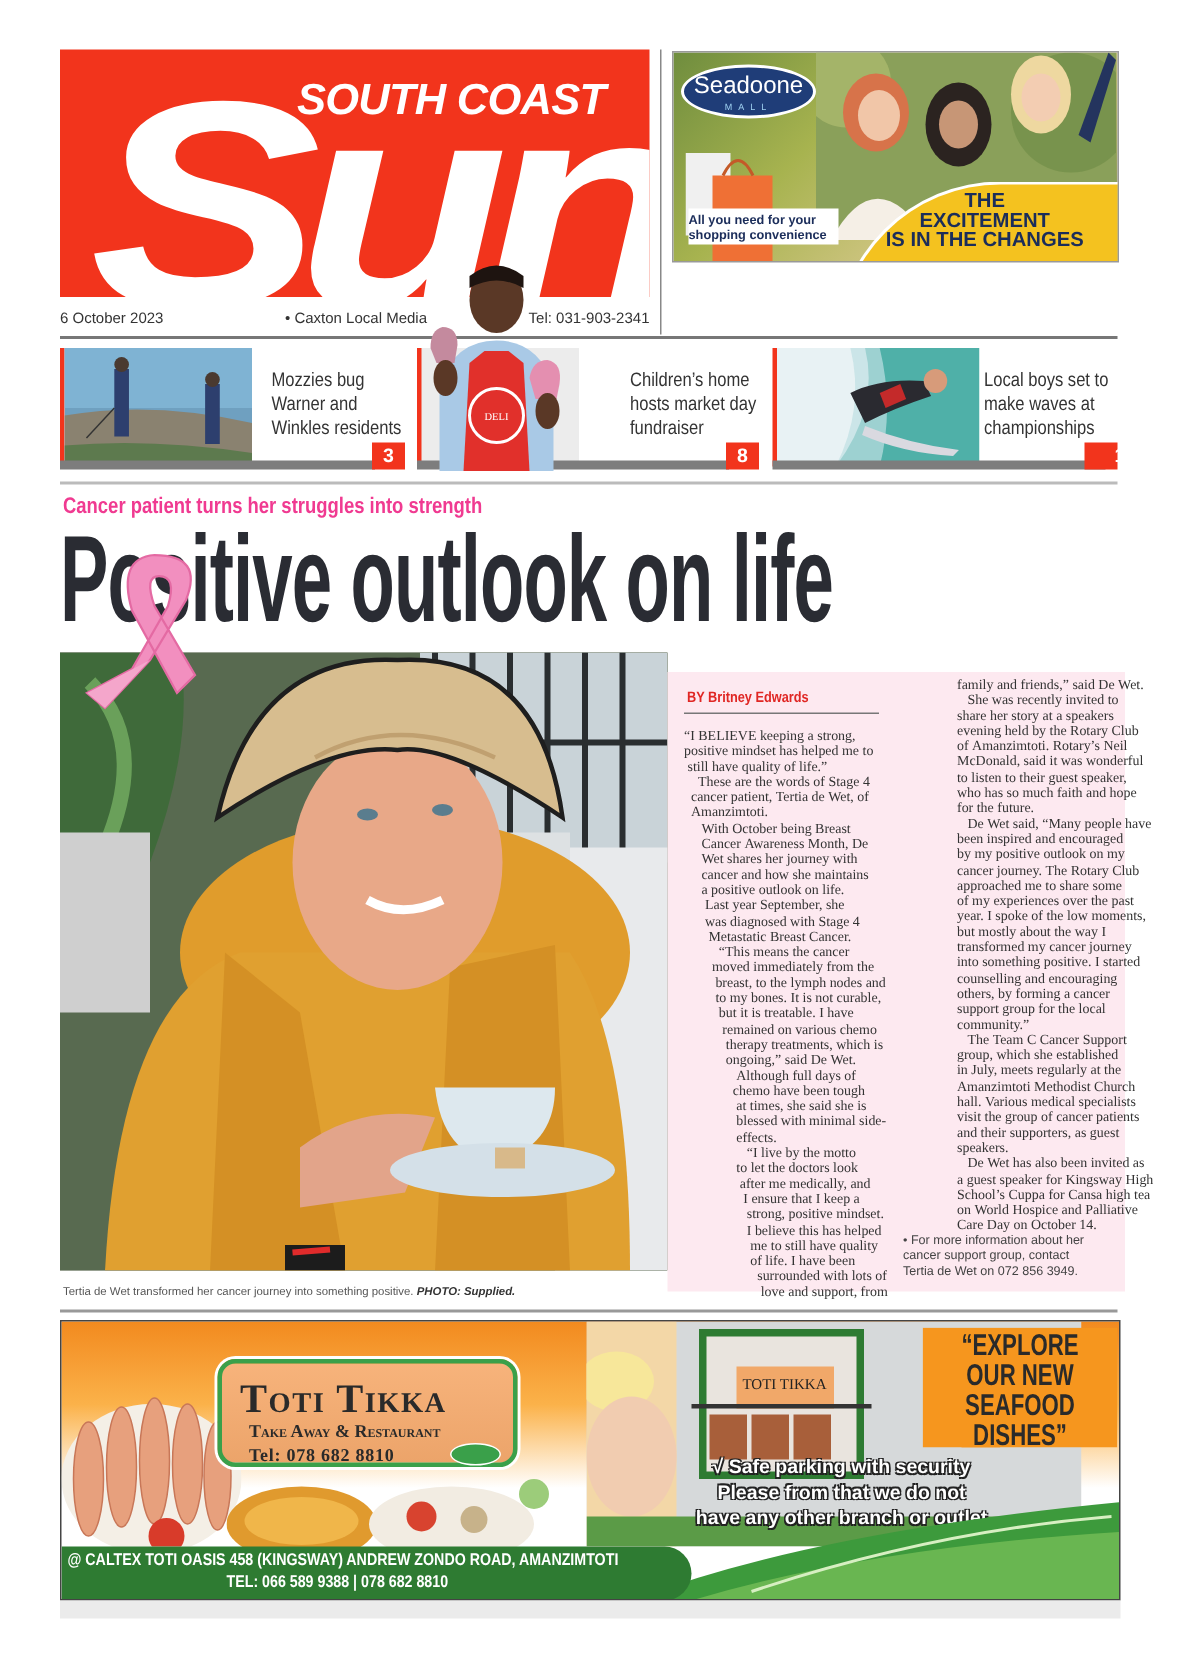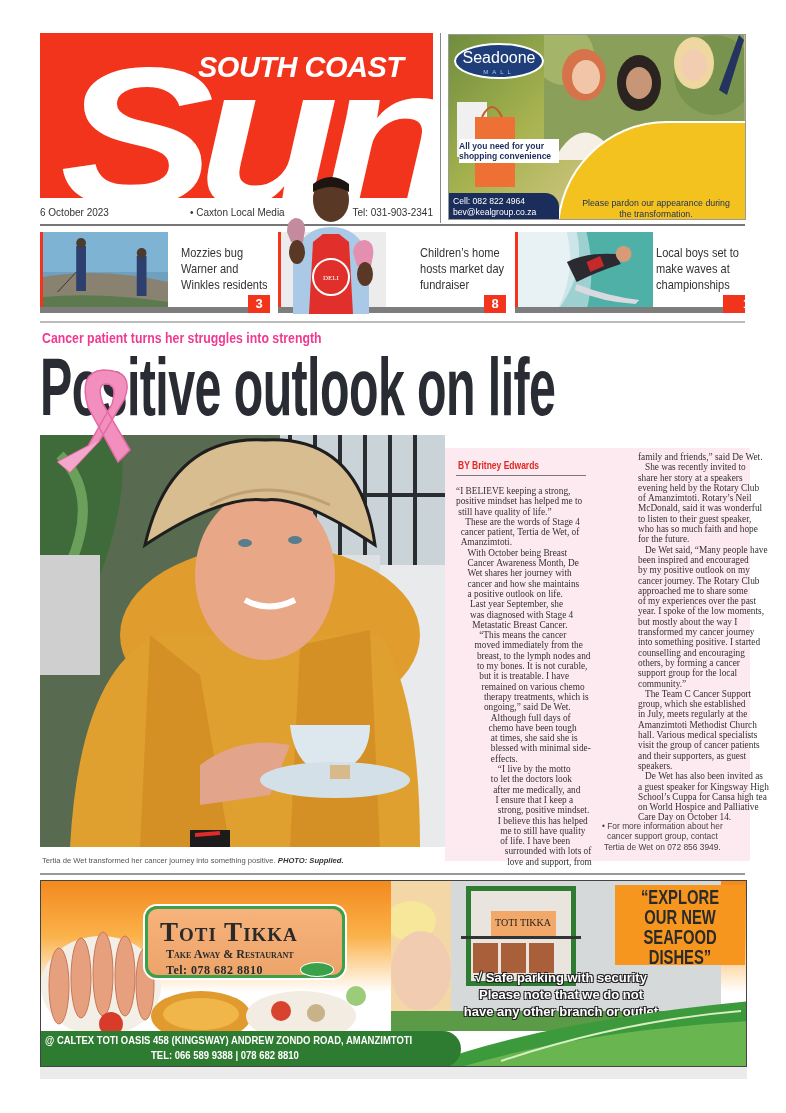--- a/index.html
+++ b/index.html
@@ -16,21 +16,21 @@
   .dateline .date { left: 0; }
   .dateline .pub { left: 150px; }
   .dateline .tel { right: 0; }
   .rule-top { position: absolute; left: 40px; top: 224px; width: 705px; height: 2px; background: #777; }
   .vsep { position: absolute; left: 440px; top: 33px; width: 1px; height: 190px; background: #888; }
 
   
   .deli-lady { position: absolute; left: 283px; top: 172px; width: 95px; height: 142px; z-index: 3; }
 
   
-  .ad-seadoone { position: absolute; left: 448px; top: 34px; width: 298px; height: 186px; overflow: hidden; background: linear-gradient(135deg,#6f8d3e 0%,#a7b34f 35%,#c9c27a 60%,#7c8f4d 100%); border: 1px solid #999; }
+  .ad-seadoone { position: absolute; left: 448px; top: 34px; width: 298px; height: 141px; overflow: hidden; background: linear-gradient(135deg,#6f8d3e 0%,#a7b34f 35%,#c9c27a 60%,#7c8f4d 100%); border: 1px solid #999; }
   .ad-seadoone .logo { position: absolute; left: 5px; top: 8px; width: 90px; height: 36px; background: #1f3d78; border-radius: 45px/18px; border: 2px solid #fff; color: #fff; text-align: center; }
   .ad-seadoone .logo .name { font-size: 16px; line-height: 22px; display: block; padding-top: 2px; }
   .ad-seadoone .logo .mall { font-size: 6px; letter-spacing: 4px; color: #9fd0f0; display: block; line-height: 6px; }
   .ad-seadoone .people { position: absolute; left: 95px; top: 0; width: 200px; height: 125px; }
   .ad-seadoone .bags { position: absolute; left: 8px; top: 62px; width: 60px; height: 90px; }
   .ad-seadoone .tagline { position: absolute; left: 10px; top: 104px; width: 100px; background: #fff; color: #1b2d5a; font-size: 8.5px; font-weight: bold; line-height: 10px; padding: 2px 0; }
   .ad-seadoone .yellow { position: absolute; left: 108px; top: 86px; width: 200px; height: 110px; background: #f4c21f; border-radius: 110px 0 0 0; border-top: 2px solid #fff; border-left: 2px solid #fff; }
   .ad-seadoone .headline { position: absolute; left: 120px; top: 92px; width: 175px; text-align: center; color: #1b2d5a; font-weight: bold; font-size: 13.5px; line-height: 13px; }
   .ad-seadoone .body1 { position: absolute; left: 118px; top: 136px; width: 178px; text-align: center; color: #1b2d5a; font-size: 8.8px; line-height: 11px; }
   .ad-seadoone .body2 { position: absolute; left: 118px; top: 163px; width: 178px; text-align: center; color: #1b2d5a; font-size: 8.8px; line-height: 11px; }
@@ -56,21 +56,21 @@
 
   
   .article-box { position: absolute; left: 445px; top: 448px; width: 305px; height: 413px; background: #fde9f0; }
   .byline { position: absolute; left: 458px; top: 460px; color: #e02724; font-weight: bold; font-size: 10px; transform: scaleX(0.85); transform-origin: left top; white-space: nowrap; }
   .byline-rule { position: absolute; left: 456px; top: 475px; width: 130px; height: 1px; background: #777; }
   .col { position: absolute; font-family: "Liberation Serif", serif; font-size: 9.3px; line-height: 10.3px; color: #333; white-space: nowrap; }
   .col1 { left: 456px; top: 486px; }
   .col2 { left: 602px; top: 452px; margin-left: 36px; }
   .col .ln { display: block; height: 10.3px; }
   .info { position: absolute; left: 602px; top: 821px; font-family: "Liberation Sans", sans-serif; font-size: 8.4px; line-height: 10.3px; color: #444; white-space: nowrap; }
-  .info .ln { display: block; text-align: center; }
+  .info .ln { display: block; }
 
   .rule-bot { position: absolute; left: 40px; top: 873px; width: 705px; height: 2px; background: #999; }
 
   
   .ad-toti { position: absolute; left: 40px; top: 880px; width: 707px; height: 187px; overflow: hidden; border: 1px solid #444; background: linear-gradient(180deg,#f28a1f 0%,#fbb24a 30%,#ffffff 60%); }
   .ad-toti .shrimp { position: absolute; left: 0; top: 35px; width: 120px; height: 115px; }
   .ad-toti .brandbox { position: absolute; left: 104px; top: 25px; width: 200px; height: 72px; background: linear-gradient(180deg,#f7b37b,#eca46a); border: 3px solid #3aa04a; border-radius: 12px; box-shadow: 0 0 0 2px #fff; }
   .ad-toti .brand { position: absolute; left: 12px; top: 8px; font-family: "Liberation Serif", serif; font-size: 27px; font-weight: bold; color: #2a2a2a; letter-spacing: 1px; white-space: nowrap; font-variant: small-caps; }
   .ad-toti .brandsub { position: absolute; left: 18px; top: 38px; font-family: "Liberation Serif", serif; font-size: 12px; font-weight: bold; color: #2a2a2a; white-space: nowrap; font-variant: small-caps; }
   .ad-toti .brandtel { position: absolute; left: 18px; top: 54px; font-family: Liberation Serif, serif; font-size: 12px; font-weight: bold; color: #2a2a2a; white-space: nowrap; letter-spacing: 0.5px; }
@@ -124,20 +124,25 @@
   </svg>
   <div class="logo">
     <span class="name">Seadoone</span>
     <span class="mall">MALL</span>
   </div>
   <div class="tagline">
     <div>All you need for your</div>
     <div>shopping convenience</div>
   </div>
   <div class="yellow"></div>
+  <div class="headline">
+    <div>THE</div>
+    <div>EXCITEMENT</div>
+    <div>IS IN THE CHANGES</div>
+  </div>
   <div class="body2">
     <div>Please pardon our appearance during</div>
     <div>the transformation.</div>
   </div>
   <div class="contact">
     <div>Cell: 082 822 4964</div>
     <div>bev@kealgroup.co.za</div>
   </div>
 </div>
 
@@ -369,21 +374,21 @@
         <rect x="110" y="62" width="25" height="30"></rect>
         <rect x="138" y="62" width="25" height="30"></rect>
       </g>
     <rect x="70" y="55" width="120" height="3" fill="#333"></rect>
     <rect x="0" y="130" width="330" height="20" fill="#5b9b47"></rect>
   </svg>
   <div class="explore"></div>
   <div class="explore-text">“EXPLORE OUR NEW SEAFOOD DISHES”</div>
   <div class="promo">
     <div>√ Safe parking with security</div>
-    <div>Please note that we do not</div>
+    <div>Please from that we do not</div>
     <div>have any other branch or outlet</div>
   </div>
   <svg class="greenwave" viewBox="0 0 330 66" preserveAspectRatio="none">
     <path d="M0 66 Q120 20 330 0 L330 66Z" fill="#3d9a3c"></path>
     <path d="M40 66 Q160 30 330 20 L330 66Z" fill="#7cc25a" opacity="0.7"></path>
     <path d="M80 60 Q200 20 320 10" stroke="#d7efc2" stroke-width="2" fill="none"></path>
   </svg>
   <div class="greenbar"></div>
   <div class="addr">@ CALTEX TOTI OASIS 458 (KINGSWAY) ANDREW ZONDO ROAD, AMANZIMTOTI</div>
   <div class="phones">TEL: 066 589 9388 | 078 682 8810</div>

